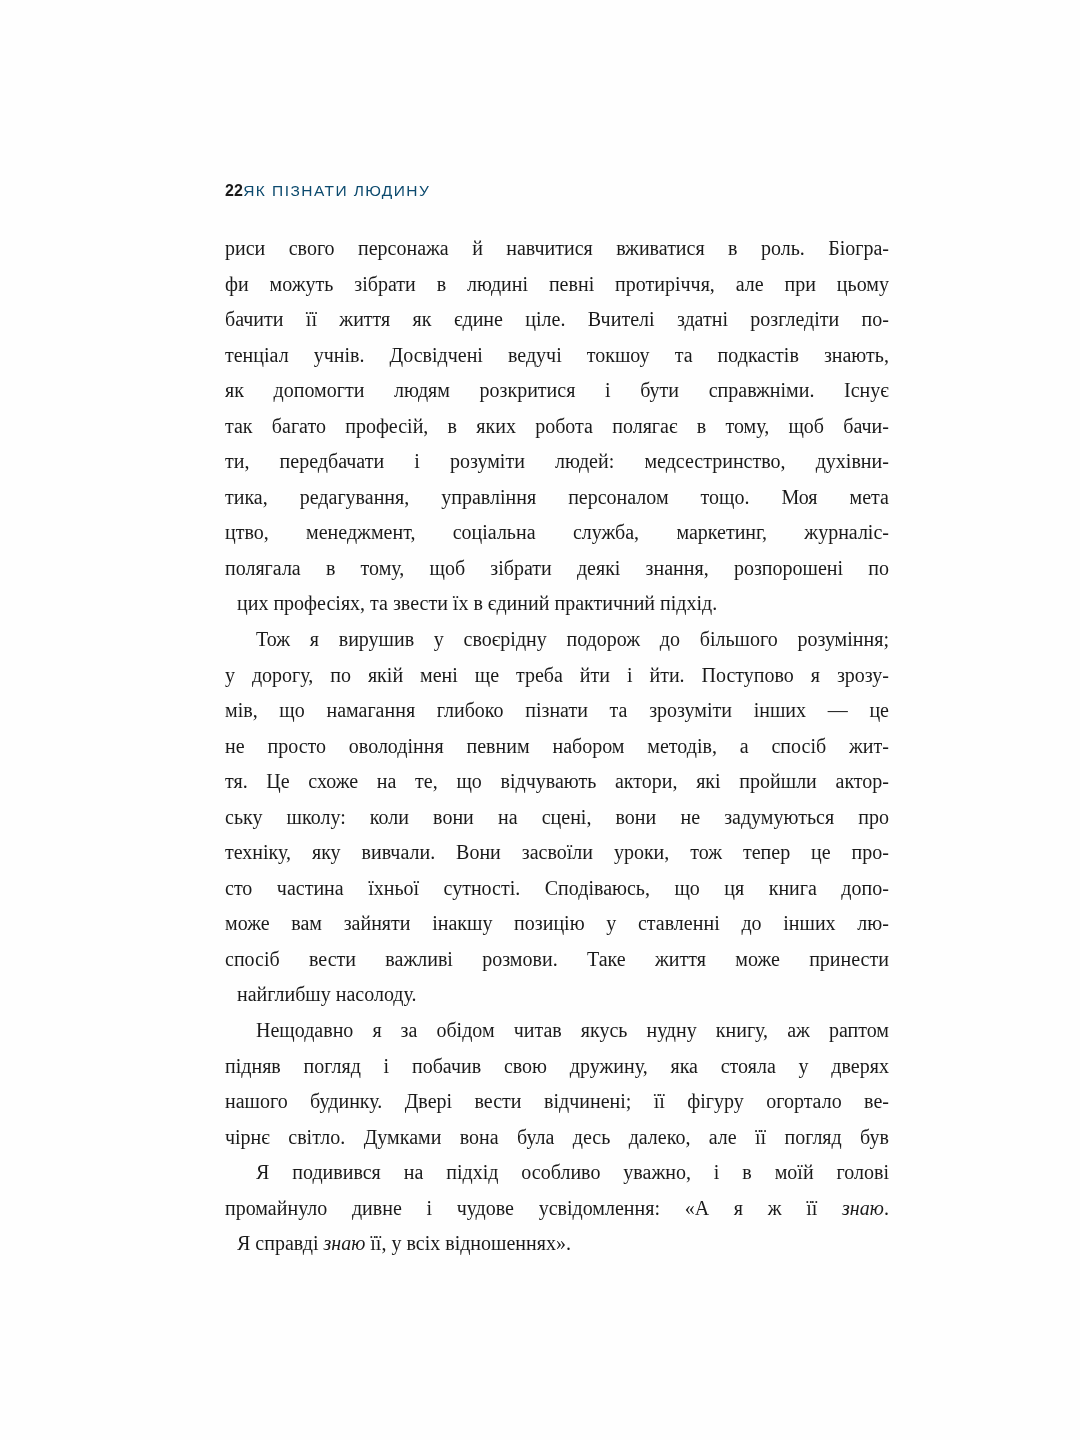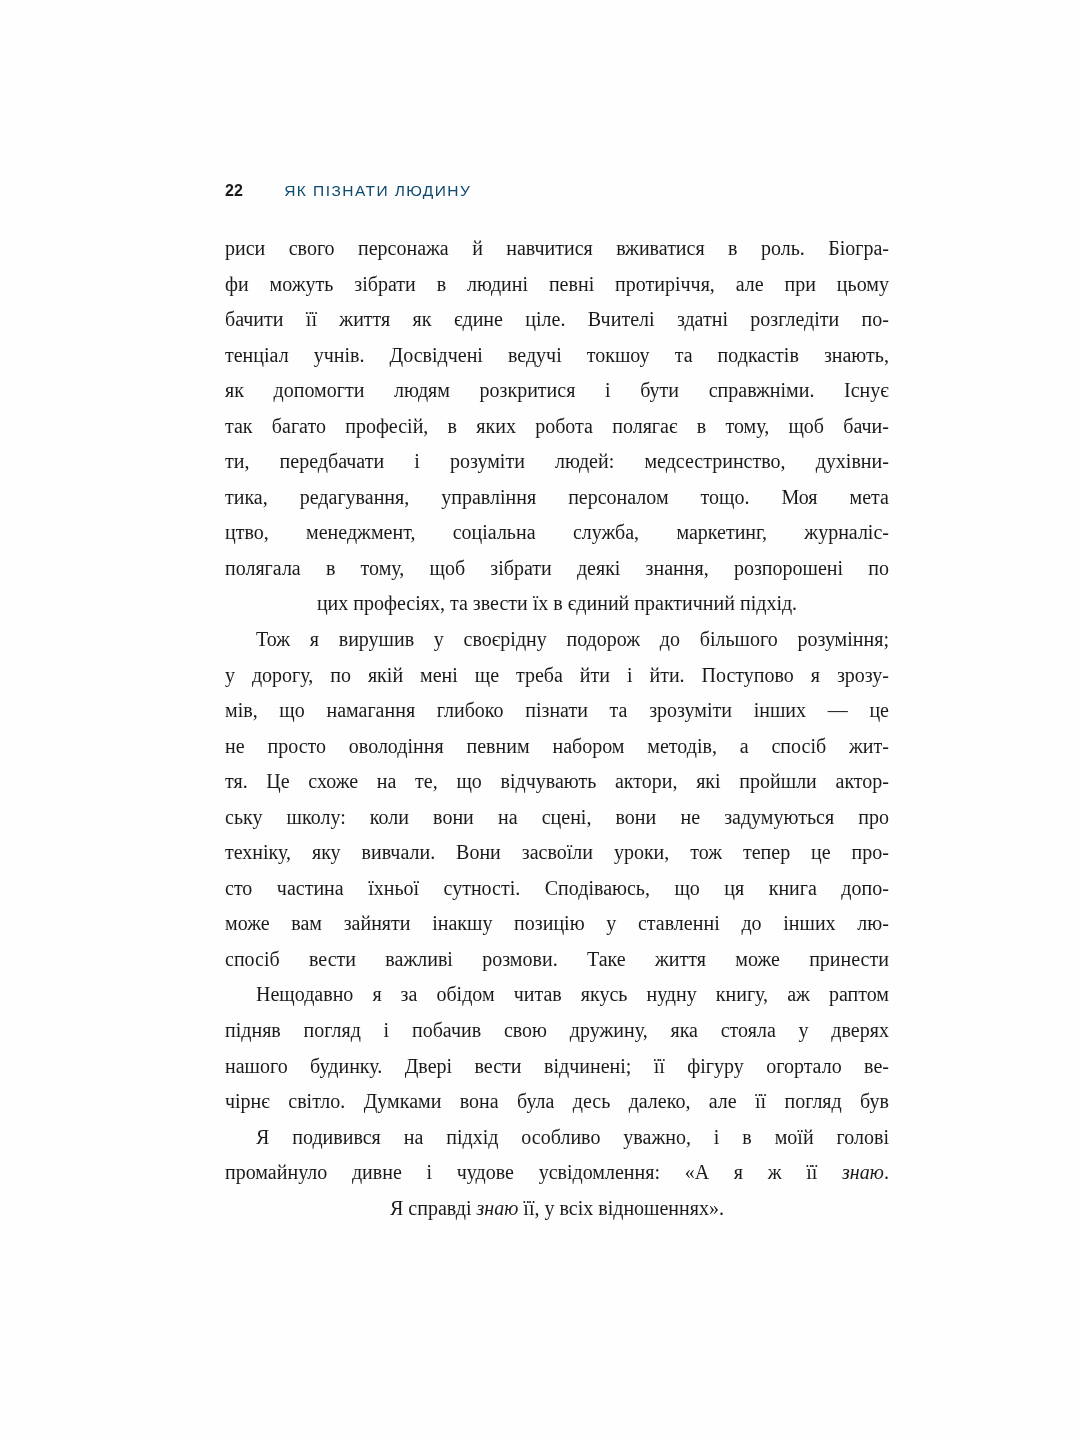--- a/index.html
+++ b/index.html
@@ -25,21 +25,20 @@
   }
 
   
   .running-head {
     position: absolute;
     left: 225px;
     top: 182px;
     display: flex;
     align-items: baseline;
     white-space: nowrap;
-    gap: 41px;
   }
   .folio {
     font-family: "Liberation Sans", "DejaVu Sans", sans-serif;
     font-weight: 700;
     font-size: 16px;
     color: #1a1a1a;
     letter-spacing: 0.2px;
   }
   .head-title {
     font-family: "Liberation Sans", "DejaVu Sans", sans-serif;
@@ -72,21 +71,22 @@
     margin-top: 0;
   }
 
   
   .jline {
     display: flex;
     justify-content: space-between;
     white-space: pre;
   }
   .jline.last {
-    justify-content: center;
+    justify-content: flex-start;
+    margin-left: 12px;
   }
   .jline.indent-first {
     padding-left: 31px;
   }
 
   .ital {
     font-style: italic;
   }
 </style>
 </head>
@@ -117,20 +117,21 @@
         <div class="jline indent-first"><span>Тож</span><span>я</span><span>вирушив</span><span>у</span><span>своєрідну</span><span>подорож</span><span>до</span><span>більшого</span><span>розуміння;</span></div>
         <div class="jline"><span>у</span><span>дорогу,</span><span>по</span><span>якій</span><span>мені</span><span>ще</span><span>треба</span><span>йти</span><span>і</span><span>йти.</span><span>Поступово</span><span>я</span><span>зрозу-</span></div>
         <div class="jline"><span>мів,</span><span>що</span><span>намагання</span><span>глибоко</span><span>пізнати</span><span>та</span><span>зрозуміти</span><span>інших</span><span>—</span><span>це</span></div>
         <div class="jline"><span>не</span><span>просто</span><span>оволодіння</span><span>певним</span><span>набором</span><span>методів,</span><span>а</span><span>спосіб</span><span>жит-</span></div>
         <div class="jline"><span>тя.</span><span>Це</span><span>схоже</span><span>на</span><span>те,</span><span>що</span><span>відчувають</span><span>актори,</span><span>які</span><span>пройшли</span><span>актор-</span></div>
         <div class="jline"><span>ську</span><span>школу:</span><span>коли</span><span>вони</span><span>на</span><span>сцені,</span><span>вони</span><span>не</span><span>задумуються</span><span>про</span></div>
         <div class="jline"><span>техніку,</span><span>яку</span><span>вивчали.</span><span>Вони</span><span>засвоїли</span><span>уроки,</span><span>тож</span><span>тепер</span><span>це</span><span>про-</span></div>
         <div class="jline"><span>сто</span><span>частина</span><span>їхньої</span><span>сутності.</span><span>Сподіваюсь,</span><span>що</span><span>ця</span><span>книга</span><span>допо-</span></div>
         <div class="jline"><span>може</span><span>вам</span><span>зайняти</span><span>інакшу</span><span>позицію</span><span>у</span><span>ставленні</span><span>до</span><span>інших</span><span>лю-</span></div>
         <div class="jline"><span>спосіб</span><span>вести</span><span>важливі</span><span>розмови.</span><span>Таке</span><span>життя</span><span>може</span><span>принести</span></div>
+        <div class="jline last"><span>найглибшу насолоду.</span></div>
       </div>
       <div class="para">
         <div class="jline indent-first"><span>Нещодавно</span><span>я</span><span>за</span><span>обідом</span><span>читав</span><span>якусь</span><span>нудну</span><span>книгу,</span><span>аж</span><span>раптом</span></div>
         <div class="jline"><span>підняв</span><span>погляд</span><span>і</span><span>побачив</span><span>свою</span><span>дружину,</span><span>яка</span><span>стояла</span><span>у</span><span>дверях</span></div>
         <div class="jline"><span>нашого</span><span>будинку.</span><span>Двері</span><span>вести</span><span>відчинені;</span><span>її</span><span>фігуру</span><span>огортало</span><span>ве-</span></div>
         <div class="jline"><span>чірнє</span><span>світло.</span><span>Думками</span><span>вона</span><span>була</span><span>десь</span><span>далеко,</span><span>але</span><span>її</span><span>погляд</span><span>був</span></div>
       </div>
       <div class="para">
         <div class="jline indent-first"><span>Я</span><span>подивився</span><span>на</span><span>підхід</span><span>особливо</span><span>уважно,</span><span>і</span><span>в</span><span>моїй</span><span>голові</span></div>
         <div class="jline"><span>промайнуло</span><span>дивне</span><span>і</span><span>чудове</span><span>усвідомлення:</span><span>«А</span><span>я</span><span>ж</span><span>її</span><span><em class="ital">знаю</em>.</span></div>

